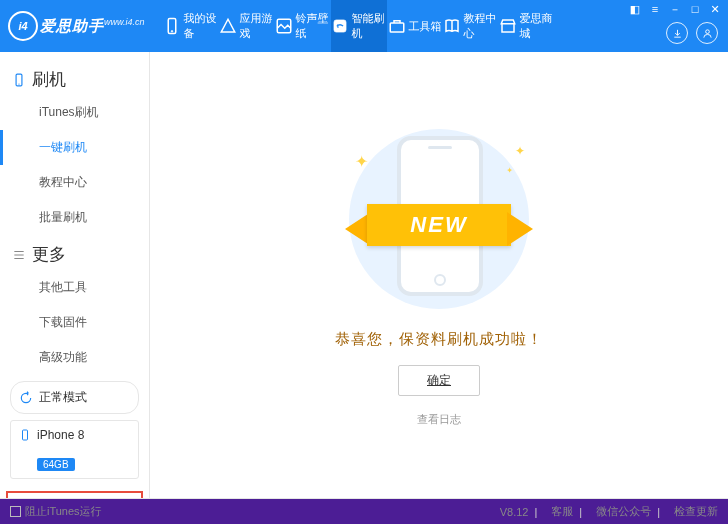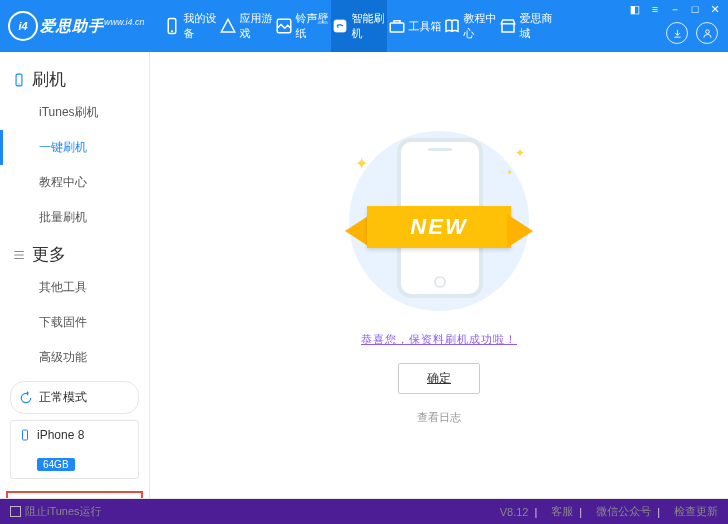--- a/index.html
+++ b/index.html
@@ -40,21 +40,21 @@
     .illus-circle { width: 180px; height: 180px; border-radius: 50%; background: #e8f3ff; position: absolute; left: 10px; top: 5px; }
     .illus-star { position:absolute; color:#ffd54a; }
     .illus-phone { width: 86px; height: 160px; background: #fff; border: 4px solid #dfe7ef; border-radius: 14px; position: absolute; left: 58px; top: 12px; display:flex; align-items:flex-end; justify-content:center; padding-bottom:6px; }
     .illus-phone::before { content:""; position:absolute; top:6px; left:50%; transform:translateX(-50%); width:24px; height:3px; background:#dfe7ef; border-radius:2px; }
     .illus-phone-home { width:12px; height:12px; border:2px solid #dfe7ef; border-radius:50%; }
     .illus-ribbon { position:absolute; top:80px; left:0; width:200px; height:50px; }
     .ribbon-main { position:absolute; left:28px; top:0; width:144px; height:42px; background:#ffc107; color:#fff; font-weight:bold; font-size:22px; display:flex; align-items:center; justify-content:center; letter-spacing:2px; font-style:italic; box-shadow: 0 2px 4px rgba(0,0,0,0.15); }
     .ribbon-side-l { position:absolute; left:6px; top:8px; width:0; height:0; border-top:17px solid transparent; border-bottom:17px solid transparent; border-right:26px solid #ffb300; }
     .ribbon-side-l::after { content:""; position:absolute; left:6px; top:-17px; border-top:17px solid transparent; border-bottom:17px solid transparent; border-left:12px solid #fafccb; opacity:0; }
     .ribbon-side-r { position:absolute; right:6px; top:8px; width:0; height:0; border-top:17px solid transparent; border-bottom:17px solid transparent; border-left:26px solid #ffb300; }
-    .success-text { font-size: 11px; color: #8b5cf6; letter-spacing: 1px; text-decoration: underline; }
+    .success-text { font-size: 15px; color: #a16207; letter-spacing: 1px; }
     .confirm-btn { padding: 6px 28px; border: 1px solid #ccc; background: #fff; font-size: 12px; color: #333; cursor: pointer; border-radius: 2px; text-decoration: underline; }
     .view-log { font-size: 11px; color: #999; cursor: pointer; }
     .footer { height: 26px; border-top: 1px solid #e6e6e6; display: flex; align-items: center; padding: 0 10px; font-size: 11px; color: #888; background: #4c1d95; }
     .footer .chk { color: #888; }
     .footer-spacer { flex: 1; }
     .footer-item { margin-left: 8px; }
     .footer-sep { margin: 0 6px; color: #ccc; }
   </style>
 </head>
 <body>

